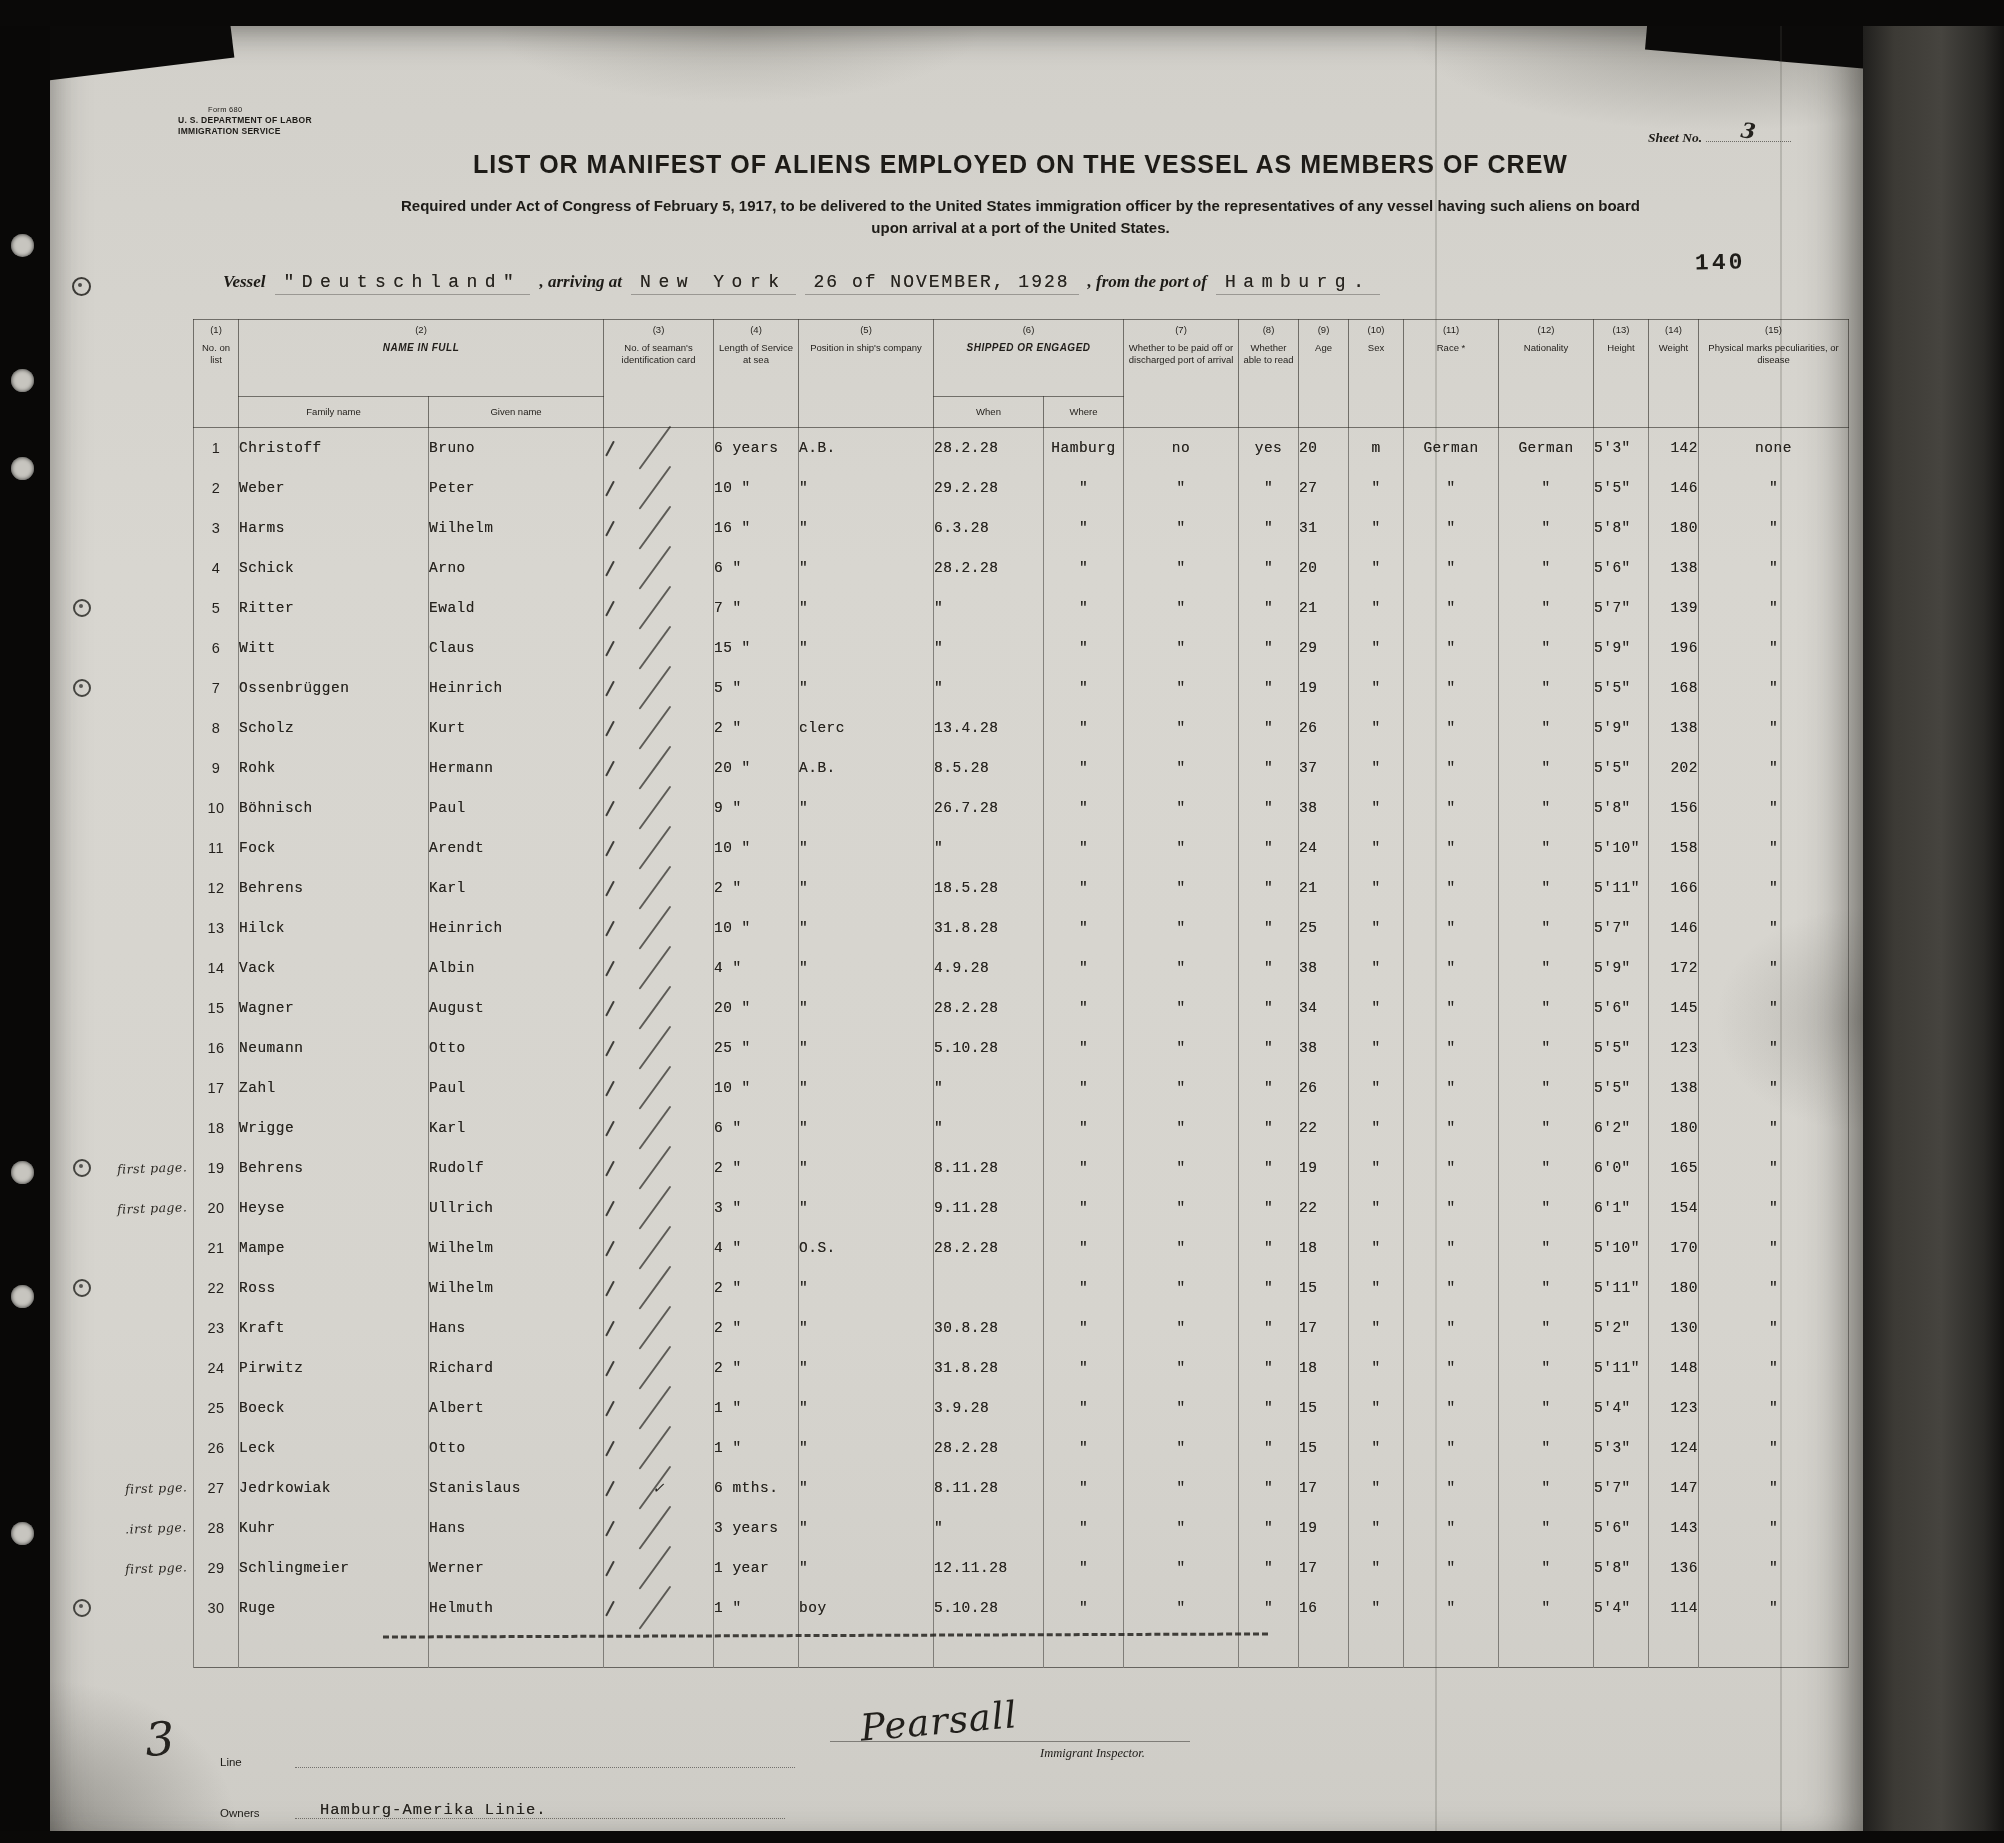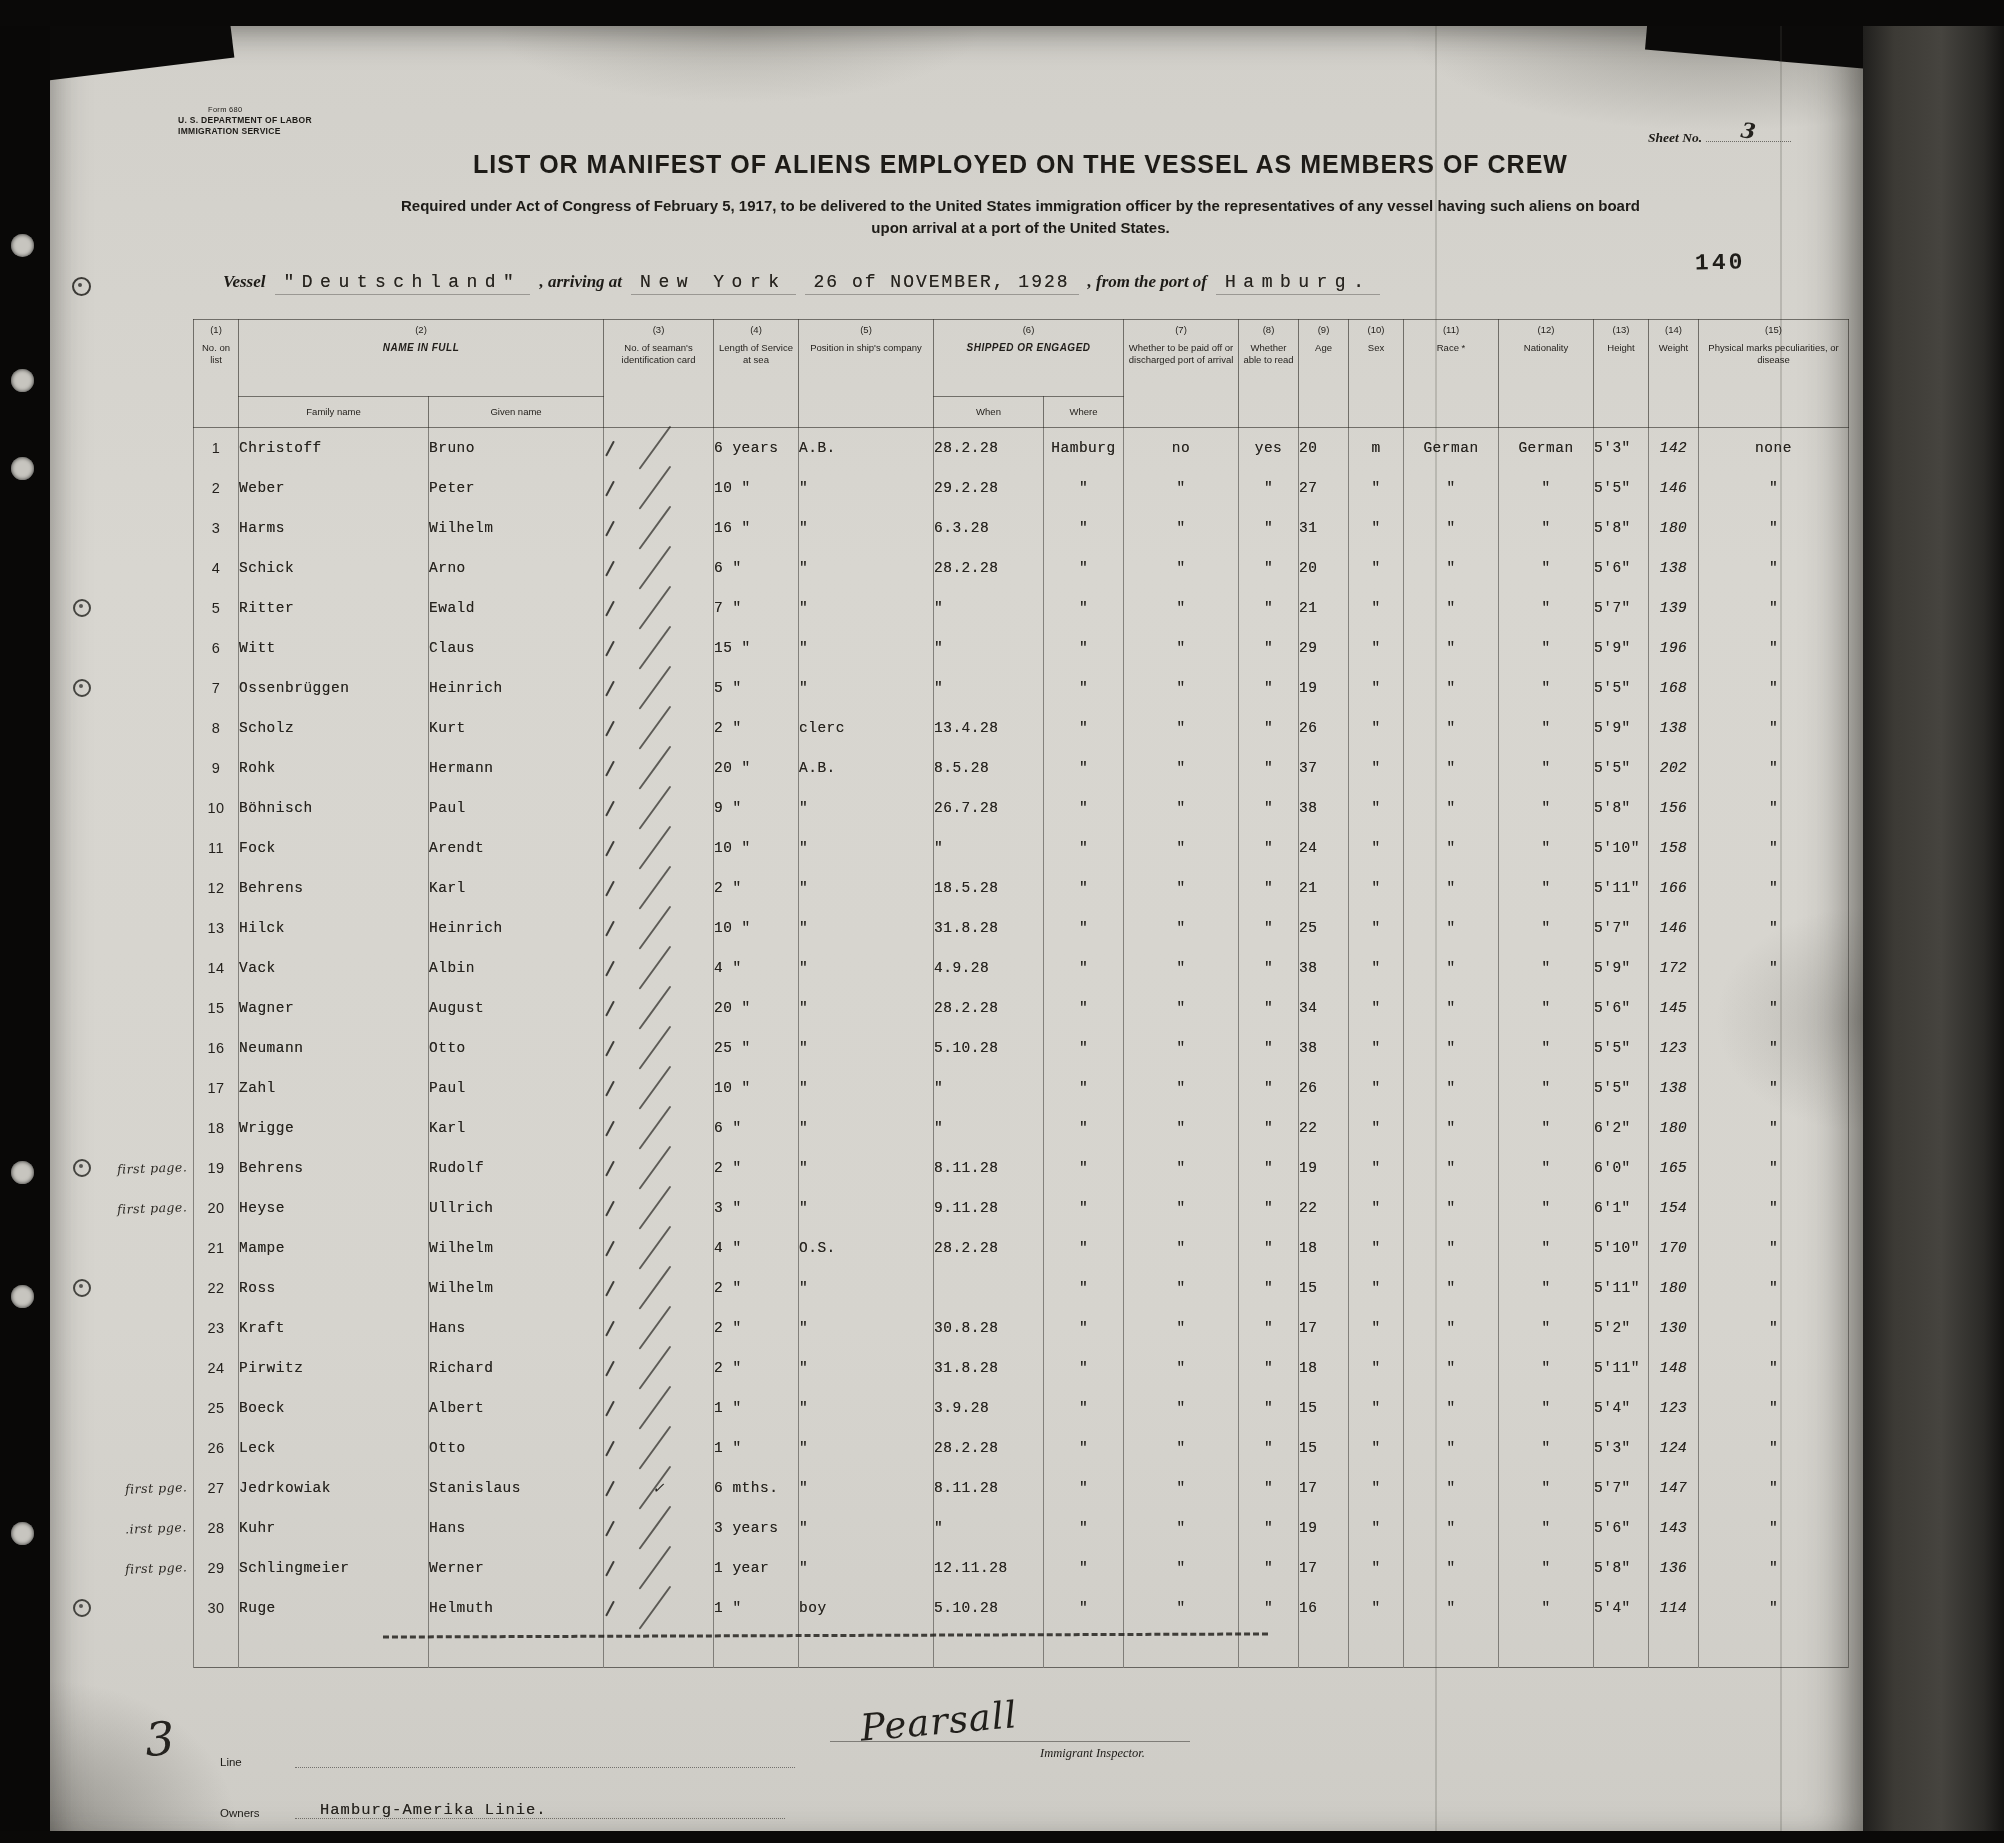--- a/index.html
+++ b/index.html
@@ -91,21 +91,21 @@
 
   .c-no{position:relative;font-family:"Liberation Sans",sans-serif;font-size:10px;
         text-align:center;color:#221f1b;}
   .c-family,.c-given{text-align:left;padding-left:8px;}
   .c-service{text-align:left;padding-left:12px;}
   .c-position{text-align:left;}
   .c-when{text-align:left;padding-left:10px;}
   .c-where,.c-paid,.c-read,.c-sex,.c-race,.c-nat,.c-marks{text-align:center;}
   .c-age{text-align:left;padding-left:6px;}
   .c-height{text-align:left;padding-left:4px;}
-  .c-weight{text-align:center;padding-left:2px;font-style:italic;}
+  .c-weight{text-align:right;padding-left:2px;}
 
   
   .c-card{position:relative;text-align:center;}
   .c-card::before{content:'';position:absolute;left:5px;top:12px;width:1.5px;height:17px;
         background:rgba(28,26,22,.8);transform:rotate(28deg);border-radius:1px;}
   .c-card::after{content:'';position:absolute;left:50px;top:-7px;width:1.5px;height:53px;
         background:rgba(28,26,22,.65);transform:rotate(36deg);border-radius:1.5px;}
 
   
   .margin-note{display:none;position:absolute;right:100%;margin-right:7px;top:50%;

